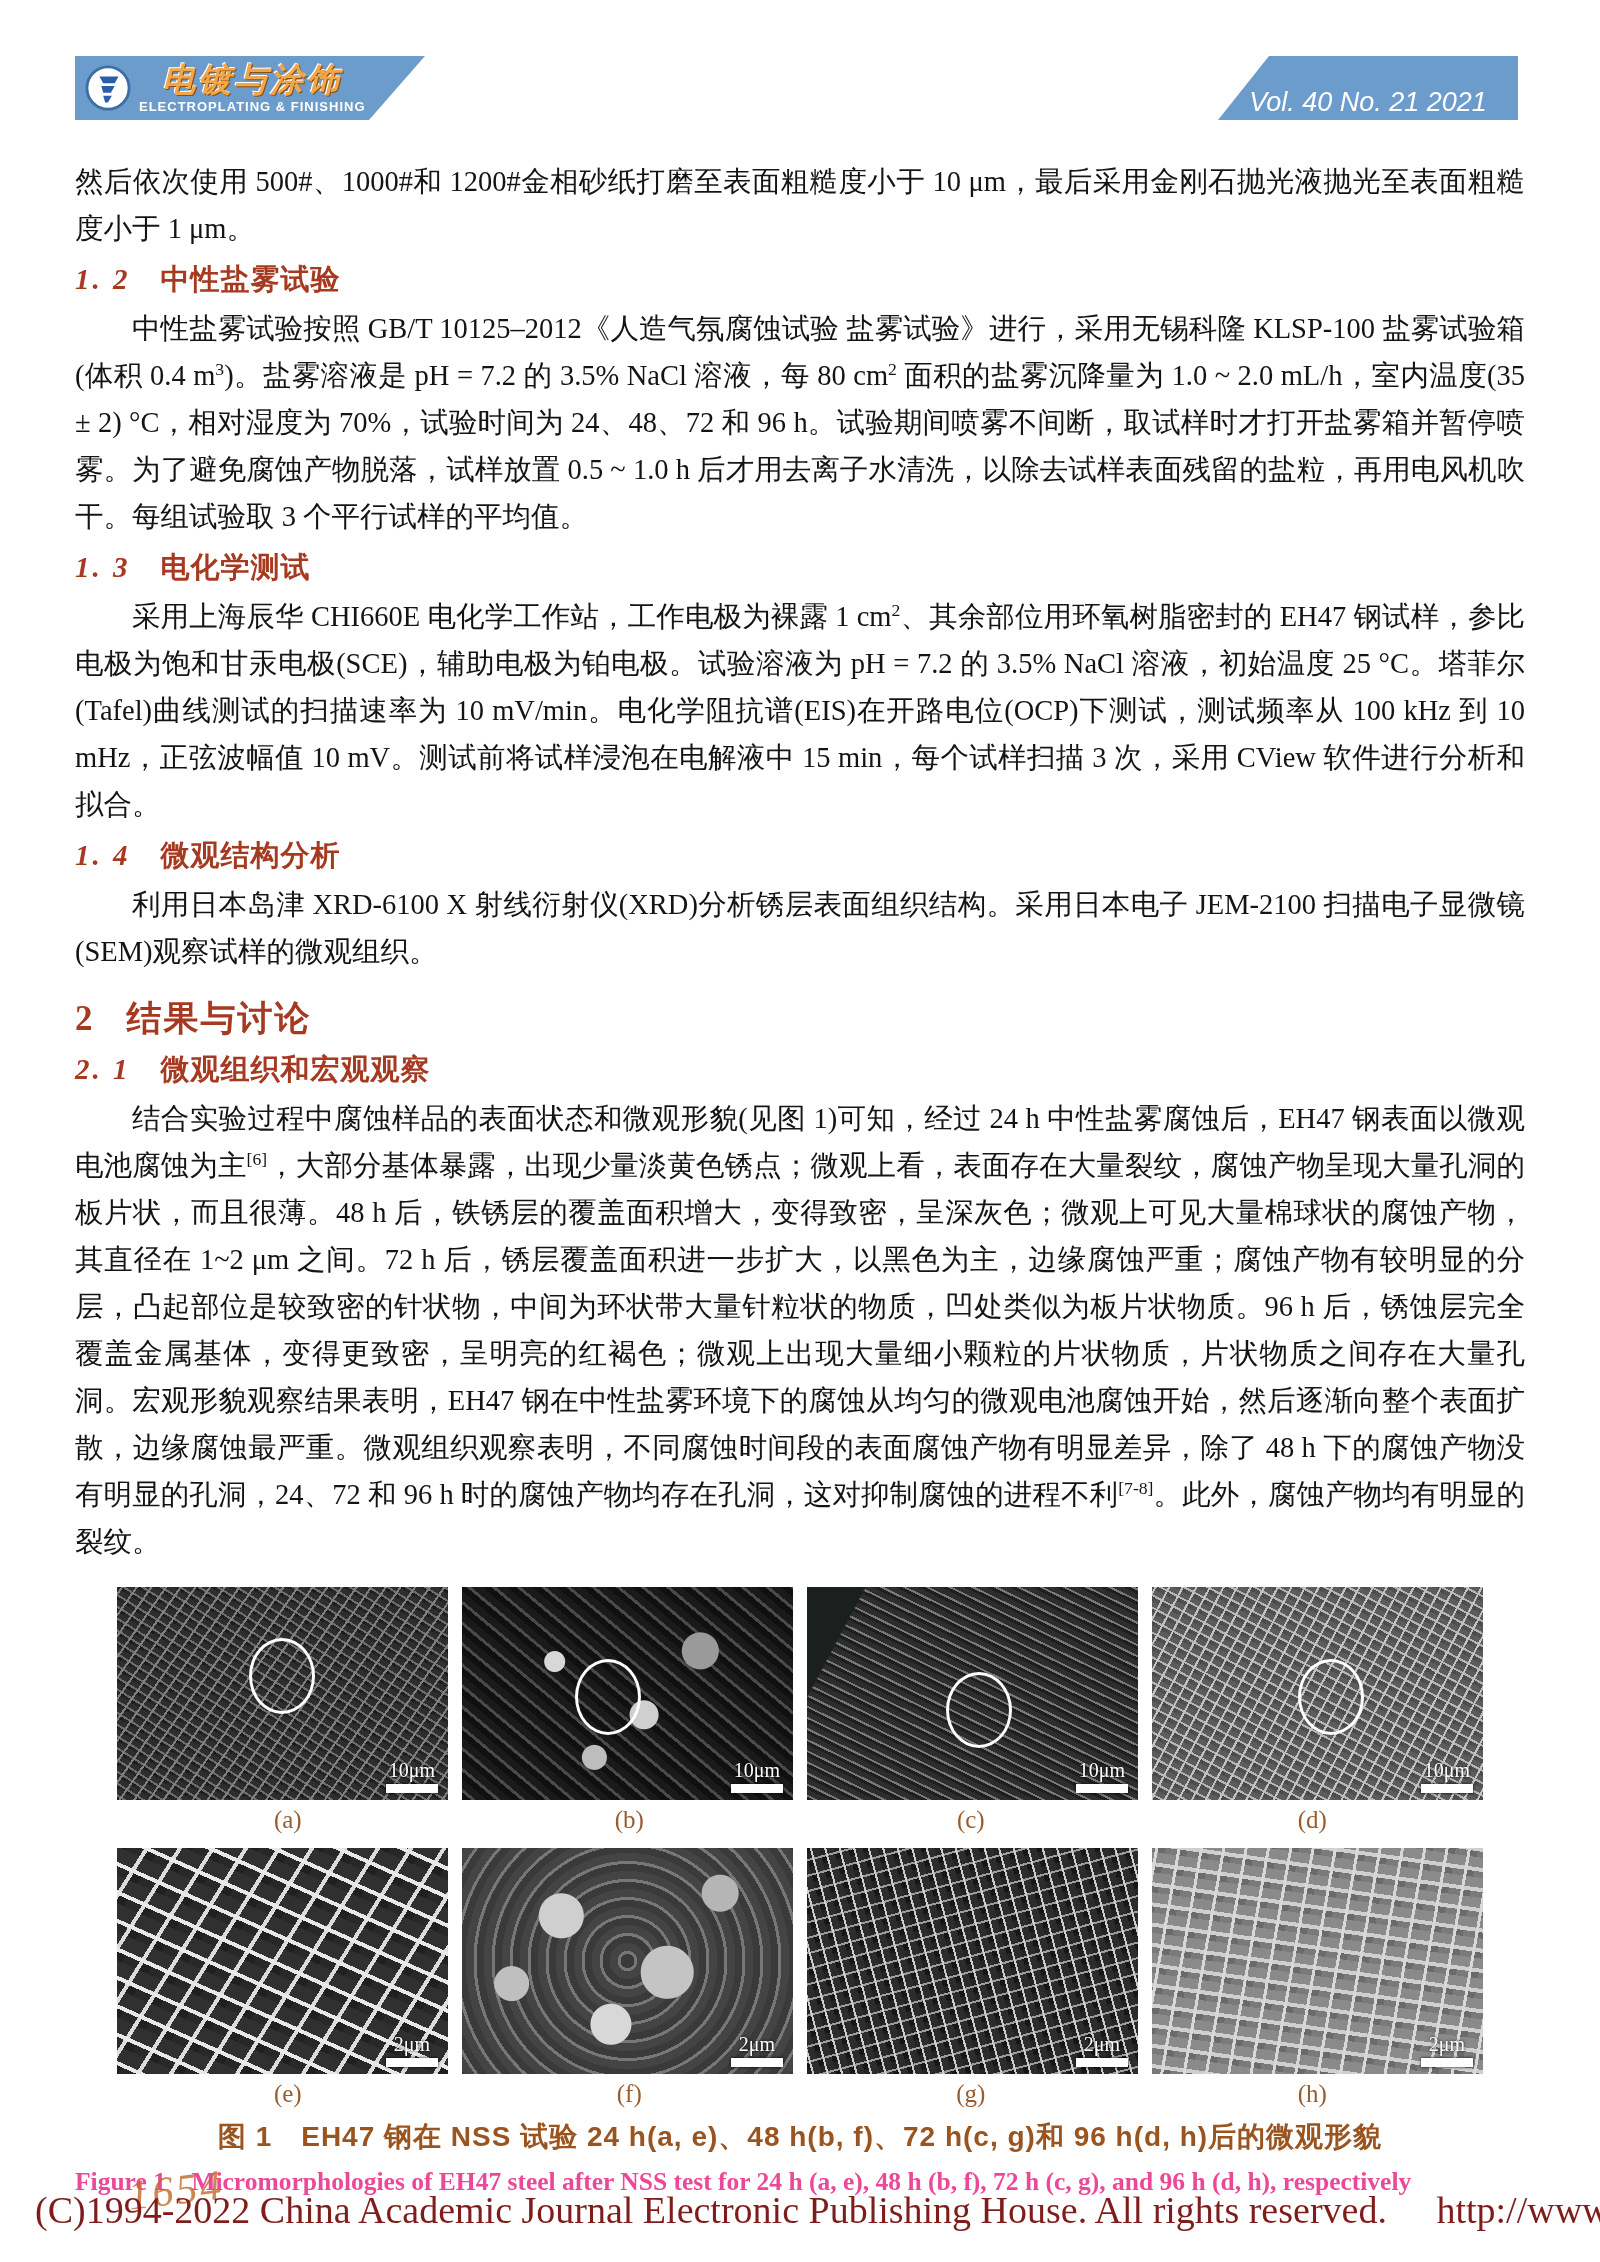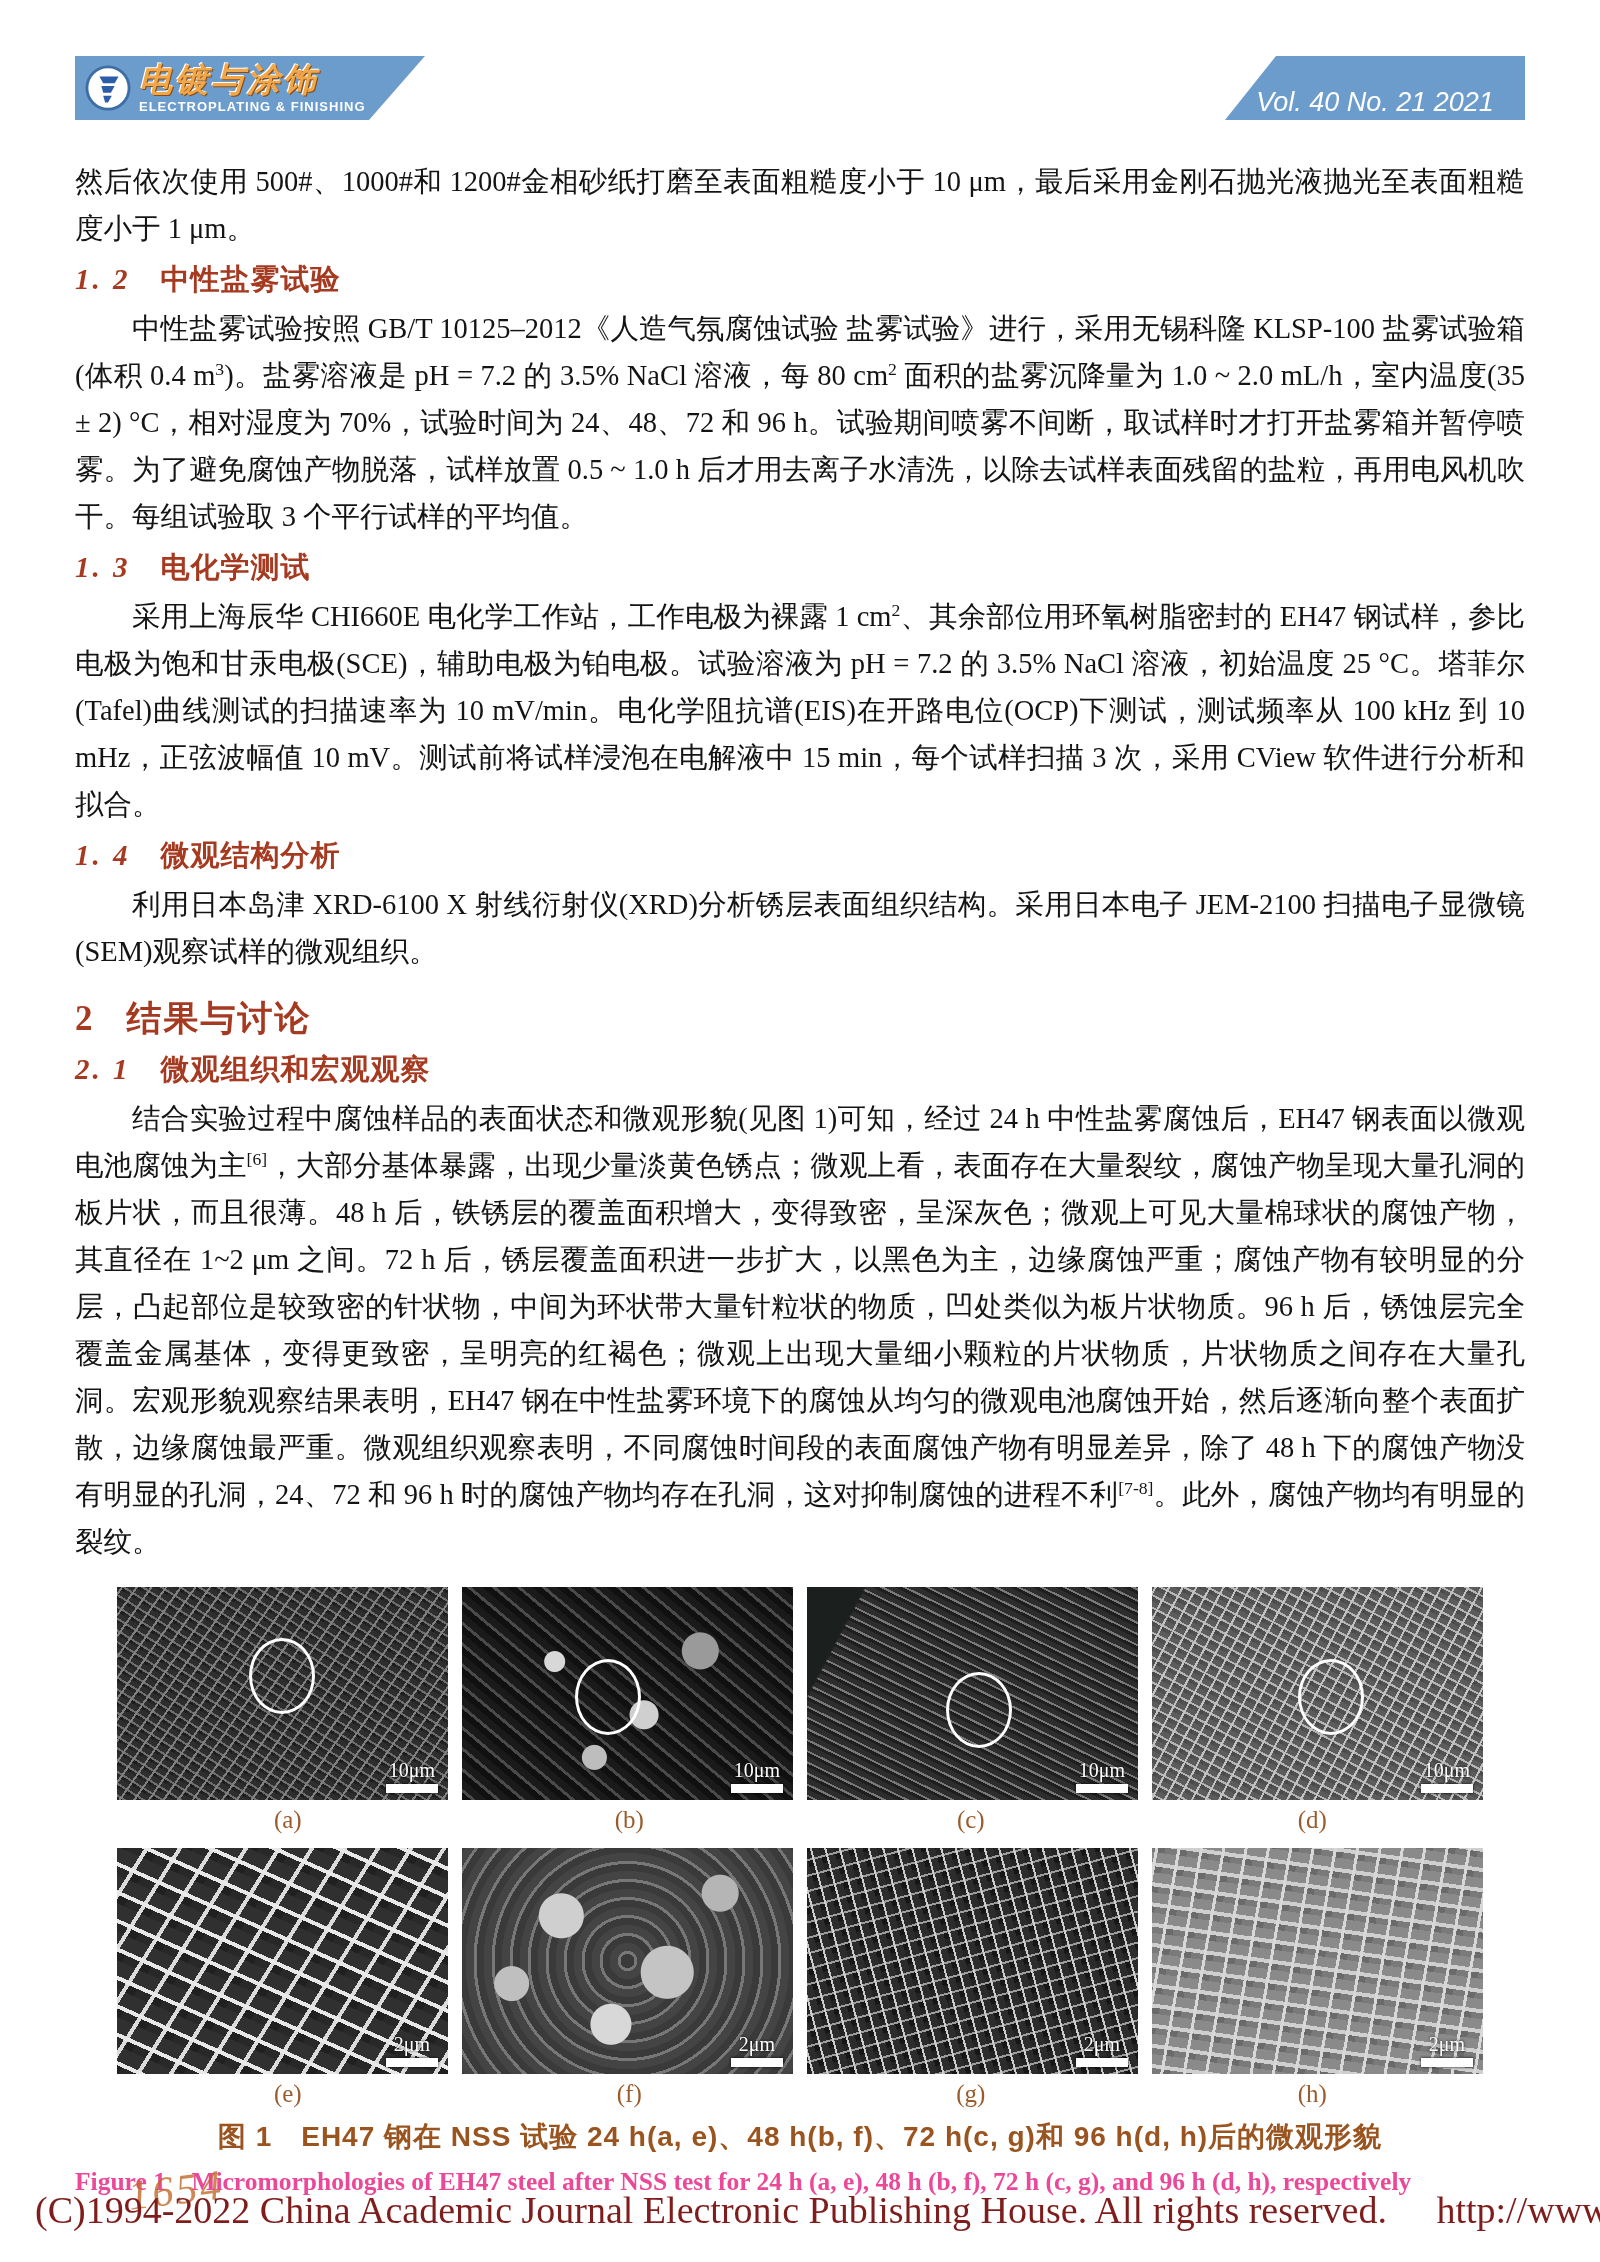--- a/index.html
+++ b/index.html
@@ -1,20 +1,20 @@
 <!DOCTYPE html>
 <html><head>
 <meta charset="utf-8">
 <style>
   html,body{margin:0;padding:0;background:#e8e8e8;}
   .page{width:1600px;height:2262px;background:#ffffff;position:relative;margin:0 auto;
         font-family:"Liberation Serif","DejaVu Serif",serif;color:#141414;overflow:hidden;}
 
   
-  .banner{position:absolute;top:56px;left:75px;right:75px;height:64px;}
+  .banner{position:absolute;top:56px;left:75px;right:82px;height:64px;text-align:center;}
   .banner-left{position:absolute;left:0;top:0;width:350px;height:100%;background:#6c9ccb;
                clip-path:polygon(0 0,100% 0,84% 100%,0 100%);
                display:flex;align-items:center;padding-left:10px;box-sizing:border-box;}
   .logo-icon{width:46px;height:46px;flex:0 0 auto;margin-right:8px;}
   .logo-text{display:flex;flex-direction:column;line-height:1;}
   .logo-zh{font-family:"Liberation Sans","DejaVu Sans",sans-serif;font-weight:bold;
            font-size:33px;color:#f0a64a;letter-spacing:3px;font-style:italic;
            text-shadow:1px 1px 0 #8a4d12,-1px -1px 0 #fff;}
   .logo-en{font-family:"Liberation Sans","DejaVu Sans",sans-serif;font-weight:bold;
            font-size:13px;color:#ffffff;letter-spacing:1px;margin-top:4px;}

